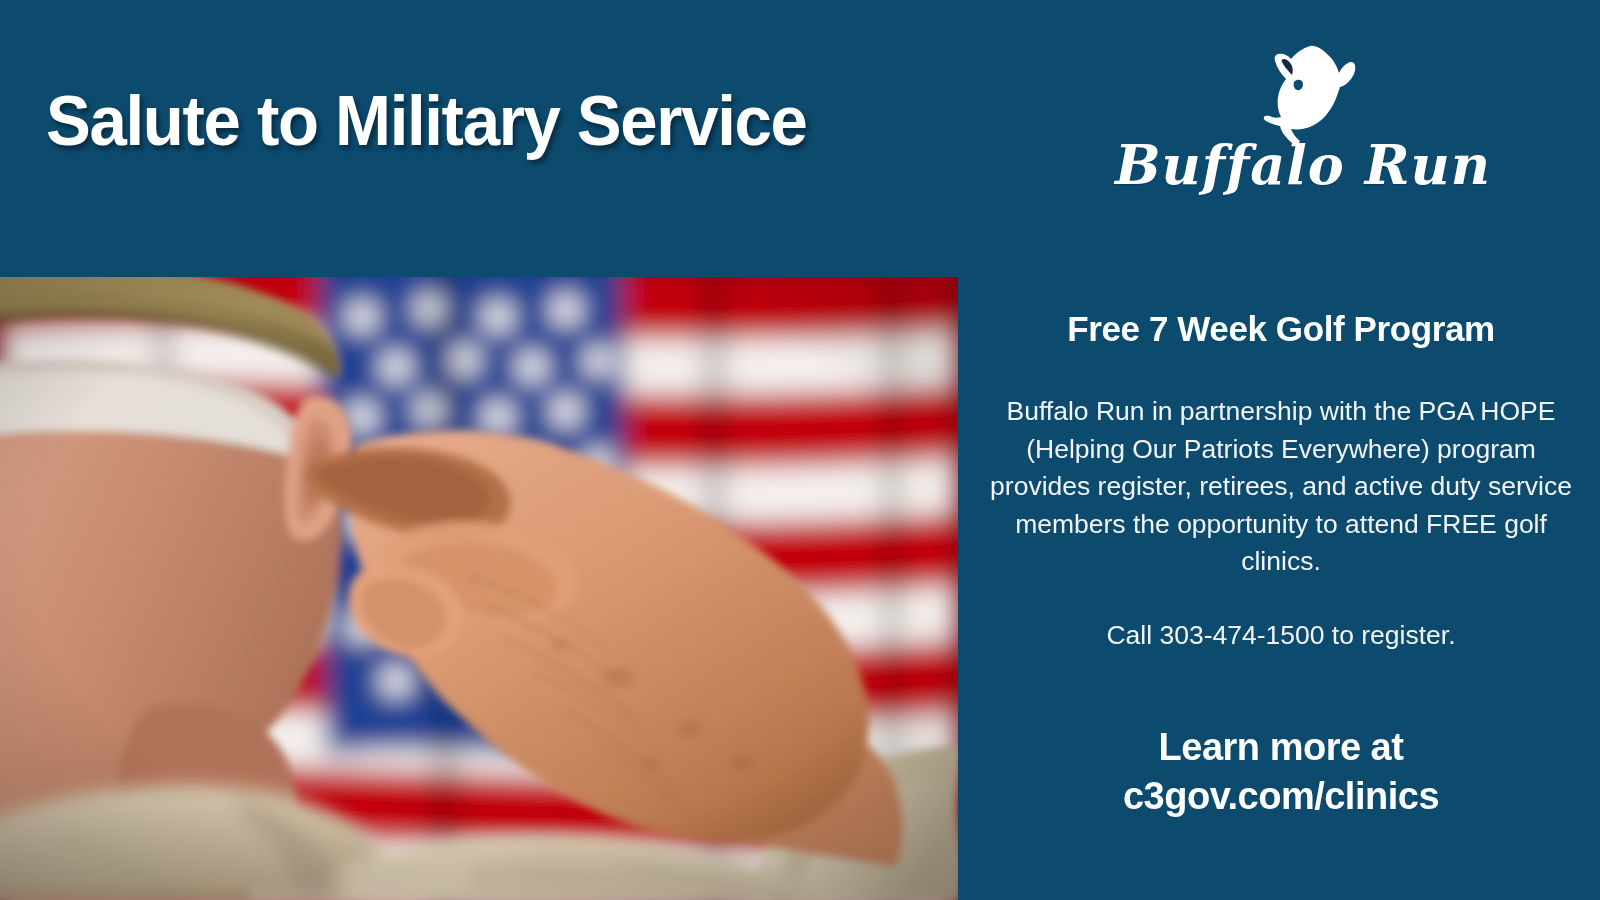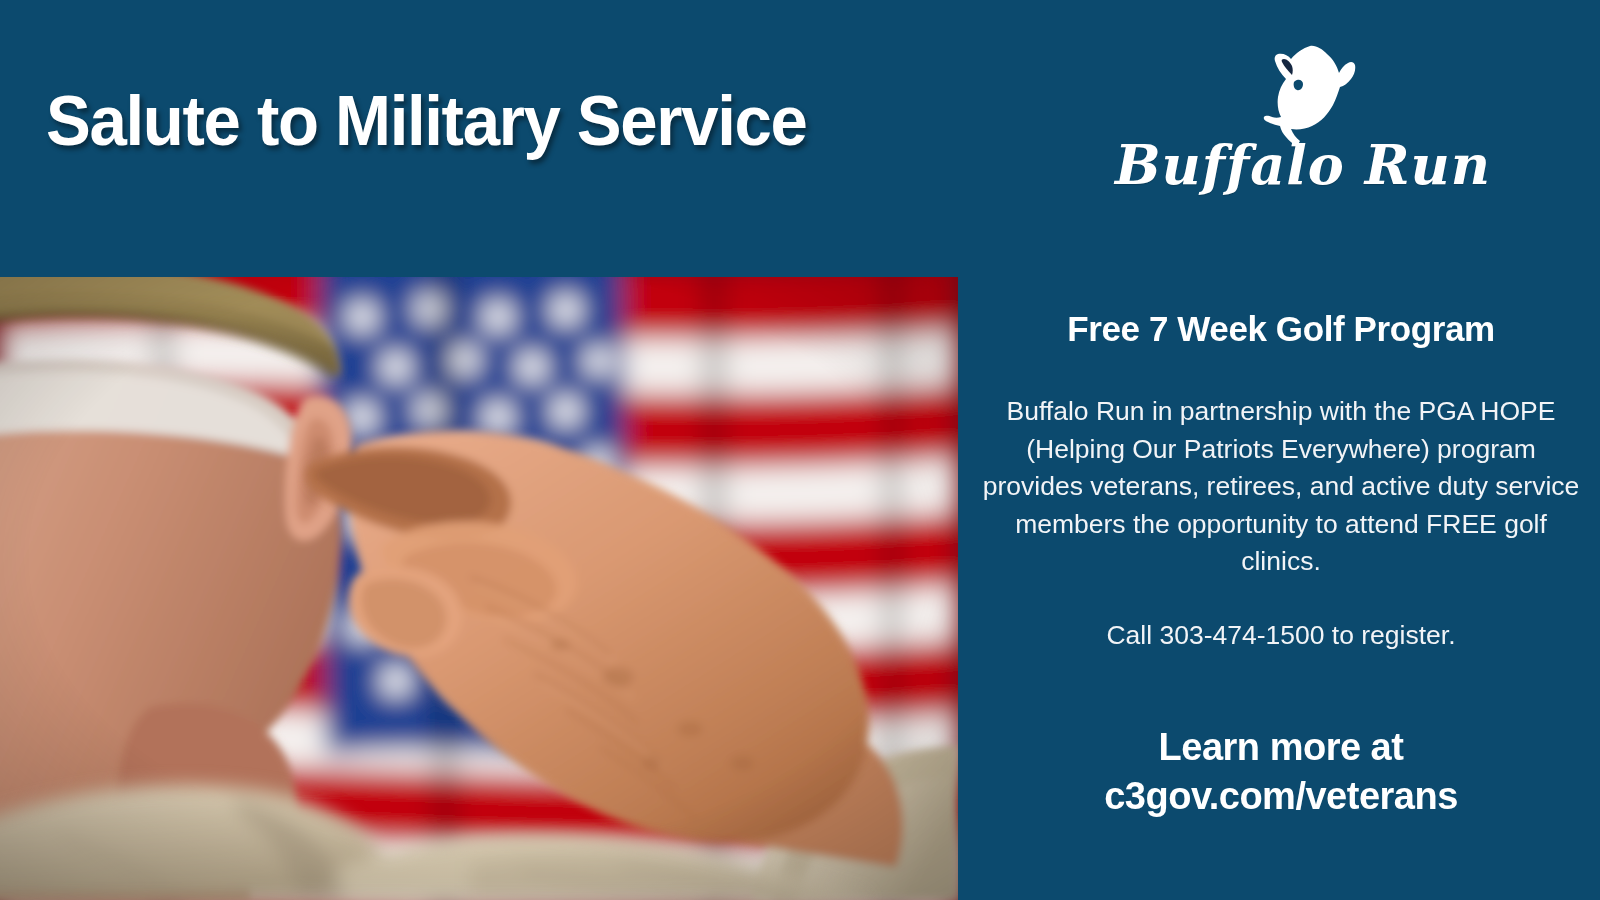--- a/index.html
+++ b/index.html
@@ -340,23 +340,23 @@
         </g>
       </g>
 
       <rect x="0" y="0" width="958" height="623" fill="url(#vign)"></rect>
     </svg>
   </div>
 
   <div class="col">
     <div class="sub-head">Free 7 Week Golf Program</div>
 
-    <div class="body-copy">Buffalo Run in partnership with the PGA HOPE (Helping Our Patriots Everywhere) program provides veterans, retirees, and active duty service members the opportunity to attend FREE golf clinics.</div>
+    <div class="body-copy">Buffalo Run in partnership with the PGA HOPE (Helping Our Patriots Everywhere) program provides register, retirees, and active duty service members the opportunity to attend FREE golf clinics.</div>
 
     <div class="phone">Call 303-474-1500 to register.</div>
 
     <div class="cta">
       <span>Learn more at</span>
-      <span class="l2">c3gov.com/veterans</span>
+      <span class="l2">c3gov.com/clinics</span>
     </div>
   </div>
 
 </div>
 
 </body></html>

